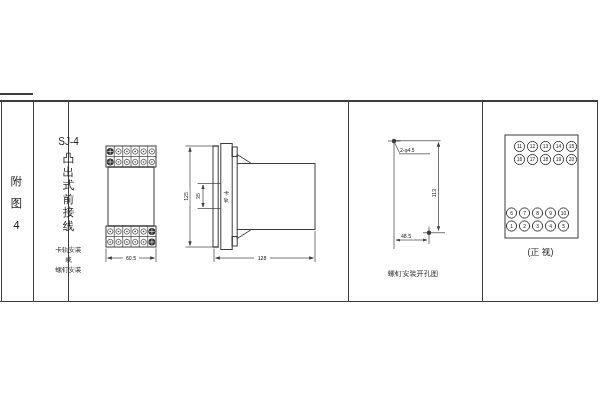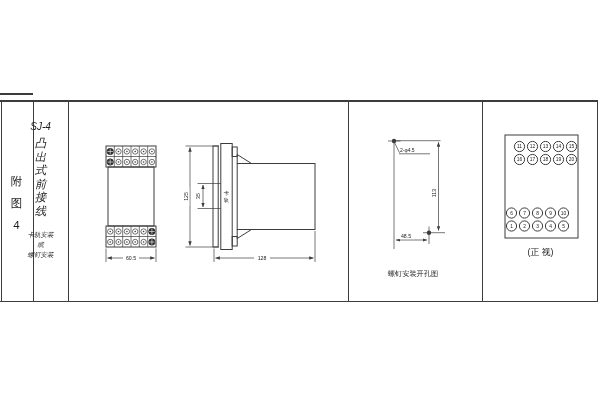--- a/index.html
+++ b/index.html
@@ -2,21 +2,21 @@
 <html><head>
 <meta charset="utf-8">
 <style>
   html,body{margin:0;padding:0;background:#fff;}
   .canvas{position:relative;width:600px;height:400px;background:#ffffff;overflow:hidden;
           font-family:"Liberation Sans",sans-serif;color:#1e1e1e;}
   .bline{position:absolute;background:#3c3c3c;}
   .col{position:absolute;top:100px;height:202px;box-sizing:border-box;display:flex;
        flex-direction:column;align-items:center;color:#1e1e1e;}
   .col1{left:0;width:33px;padding-top:70px;font-size:11.5px;line-height:22px;}
-  .col2{left:23px;width:35px;padding-top:20px;font-style:italic;}
+  .col2{left:51px;width:35px;padding-top:35px;}
   .model{font-size:10px;line-height:14px;margin-bottom:3px;white-space:nowrap;}
   .tchar{font-size:11.5px;line-height:13.5px;}
   .note{font-size:6.5px;line-height:10px;margin-top:12px;text-align:center;white-space:nowrap;}
   svg text{fill:#222222;}
   .ln{stroke:#3c3c3c;stroke-width:1;fill:none;}
   .lt{stroke-width:0.7;}
   .fillln{fill:#3c3c3c;stroke:none;}
   .scr{fill:#ffffff;stroke:#4a4a4a;stroke-width:0.8;}
   .dot{fill:#3c3c3c;stroke:none;}
   .dscr{fill:#2f2f2f;stroke:#222;stroke-width:0.6;}

